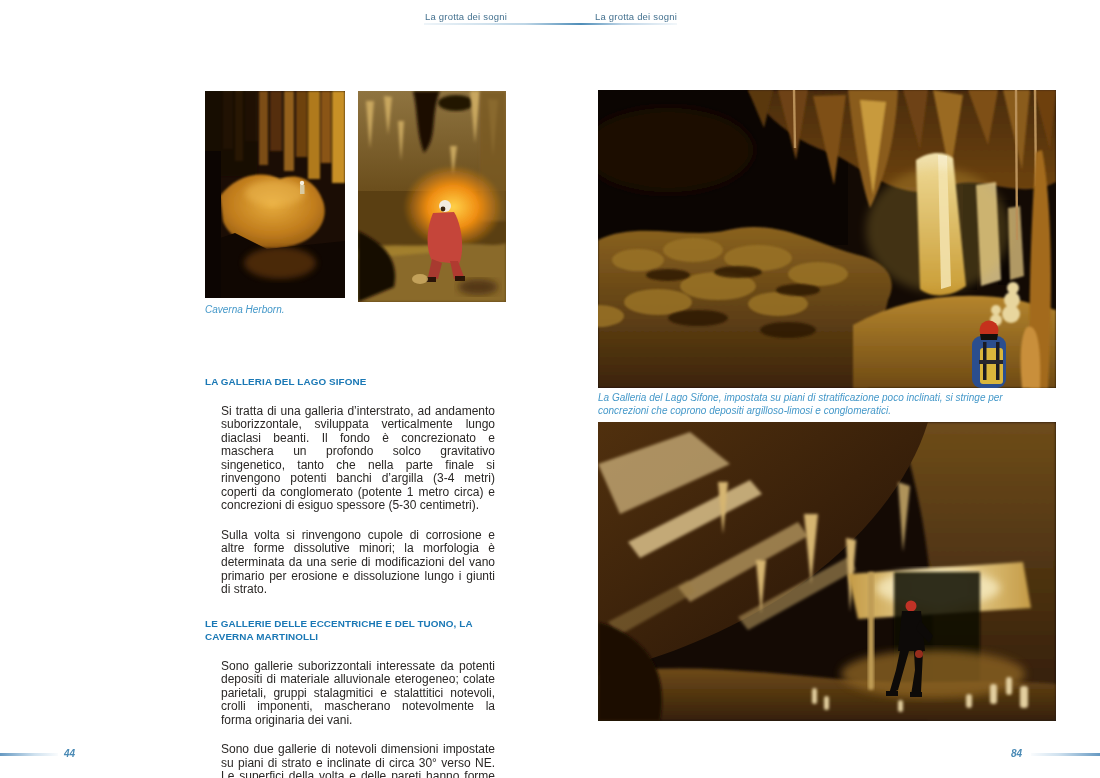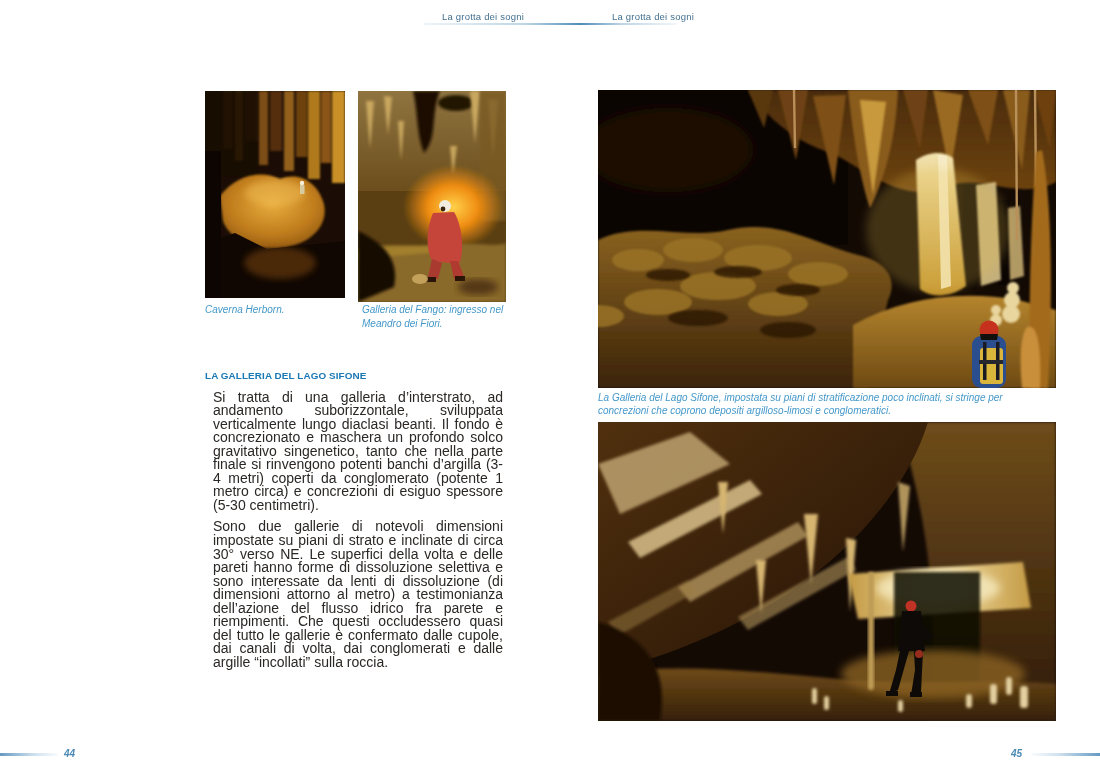--- a/index.html
+++ b/index.html
@@ -1,20 +1,20 @@
 <!DOCTYPE html>
 <html lang="it"><head>
 <meta charset="utf-8">
 <style>
   html,body{margin:0;padding:0;background:#ffffff;}
   .spread{position:relative;width:1100px;height:778px;background:#fff;
           font-family:"Liberation Sans",sans-serif;overflow:hidden;}
 
   
-  .running-head{position:absolute;top:11px;font-size:9.5px;color:#44718f;letter-spacing:.2px;margin-left:17px;}
+  .running-head{position:absolute;top:11px;font-size:9.5px;color:#44718f;letter-spacing:.2px;}
   .rh-left{left:425px;}
   .rh-right{left:595px;}
   .head-rule{position:absolute;left:424px;top:23px;width:253px;height:2px;
     background:linear-gradient(90deg,rgba(91,151,192,0.10) 0%,rgba(91,151,192,0.40) 40%,
                #4e8db8 62%,rgba(110,160,200,0.45) 78%,rgba(91,151,192,0.08) 100%);}
 
   
   figure{margin:0;padding:0;position:absolute;}
   figure svg{display:block;}
   .photo-l1{left:205px;top:91px;width:140px;height:207px;}
@@ -23,25 +23,25 @@
   .photo-r2{left:598px;top:422px;width:458px;height:299px;}
 
   
   .caption{position:absolute;font-size:10px;font-style:italic;color:#4498c9;line-height:14px;}
   .cap-l1{left:205px;top:303px;width:145px;}
   .cap-l2{left:362px;top:303px;width:152px;}
   .cap-r{left:598px;top:391px;width:458px;line-height:13px;}
 
   
   .text-column{position:absolute;left:205px;top:357px;width:306px;}
-  .text-column h3{margin:12px 0 1px 0;font-size:9.9px;line-height:13.5px;color:#1a78b5;
+  .text-column h3{margin:18px 0 1px 0;font-size:9.9px;line-height:13.5px;color:#1a78b5;
                   font-weight:bold;letter-spacing:.1px;}
   .text-column h3.gap2{margin-top:20px;}
   .text-column h3.gap3{margin-top:13px;}
-  .text-column p{margin:8px;font-size:14px;line-height:13.55px;color:#2a2725;
+  .text-column p{margin:16px;font-size:12px;line-height:13.55px;color:#2a2725;
                  text-align:justify;hyphens:auto;-webkit-hyphens:auto;}
 
   
   .foot-rule{position:absolute;top:753px;height:3px;}
   .fr-left{left:0;width:58px;
     background:linear-gradient(90deg,#6699c2 0%,rgba(150,190,220,0.45) 60%,rgba(150,190,220,0.05) 100%);}
   .fr-right{left:1031px;width:69px;
     background:linear-gradient(90deg,rgba(150,190,220,0.05) 0%,rgba(150,190,220,0.45) 40%,#6699c2 100%);}
   .pagenum{position:absolute;top:748px;font-size:10px;font-style:italic;font-weight:bold;color:#4a8ab5;}
   .pn-left{left:64px;}
@@ -139,25 +139,27 @@
         <circle cx="85" cy="118" r="2.4" fill="#3a2410"></circle>
         <rect x="68" y="186" width="10" height="5" fill="#2a1408"></rect>
         <rect x="97" y="185" width="10" height="5" fill="#2a1408"></rect>
       </g>
       <ellipse cx="62" cy="188" rx="8" ry="5" fill="#c9a75f" opacity="0.9"></ellipse>
       <ellipse cx="120" cy="196" rx="20" ry="8" fill="#3c240c" opacity="0.7" filter="url(#b4)"></ellipse>
     </svg>
   </figure>
 
   <div class="caption cap-l1">Caverna Herborn.</div>
-  <div class="caption cap-l2">Galleria del Fango: ingresso nel Meandro dei Fiori.</div>
 
   <div class="text-column">
     <h3>LA GALLERIA DEL LAGO SIFONE</h3>
     <p>Si tratta di una galleria d’interstrato, ad andamento suborizzontale, sviluppata verticalmente lungo diaclasi beanti. Il fondo è concrezionato e maschera un profondo solco gravitativo singenetico, tanto che nella parte finale si rinvengono potenti banchi d’argilla (3-4 metri) coperti da conglomerato (potente 1 metro circa) e concrezioni di esiguo spessore (5-30 centimetri).</p>
+    <p>Sulla volta si rinvengono cupole di corrosione e altre forme dissolutive minori; la morfologia è determinata da una serie di modificazioni del vano primario per erosione e dissoluzione lungo i giunti di strato.</p>
+    <h3 class="gap2">LE GALLERIE DELLE ECCENTRICHE E DEL TUONO, LA CAVERNA MARTINOLLI</h3>
+    <p>Sono gallerie suborizzontali interessate da potenti depositi di materiale alluvionale eterogeneo; colate parietali, gruppi stalagmitici e stalattitici notevoli, crolli imponenti, mascherano notevolmente la forma originaria dei vani.</p>
     <p>Sono due gallerie di notevoli dimensioni impostate su piani di strato e inclinate di circa 30° verso NE. Le superfici della volta e delle pareti hanno forme di dissoluzione selettiva e sono interessate da lenti di dissoluzione (di dimensioni attorno al metro) a testimonianza dell’azione del flusso idrico fra parete e riempimenti. Che questi occludessero quasi del tutto le gallerie è confermato dalle cupole, dai canali di volta, dai conglomerati e dalle argille “incollati” sulla roccia.</p>
   </div>
 
   <figure class="photo-r1">
     <svg viewBox="0 0 458 298" width="458" height="298" preserveAspectRatio="none">
       <defs>
         <linearGradient id="r1ceil" x1="0" y1="0" x2="0" y2="1">
           <stop offset="0" stop-color="#4a2c0e"></stop>
             <stop offset="1" stop-color="#6e4312"></stop>
         </linearGradient>
@@ -318,16 +320,16 @@
         <path d="M316,229 L325,229 L323,270 L313,273 L317,248 Z" fill="#0d0a08"></path>
         <rect x="288" y="269" width="12" height="5" fill="#0d0a08"></rect>
         <rect x="312" y="270" width="12" height="5" fill="#0d0a08"></rect>
         <circle cx="321" cy="232" r="4" fill="#a5311f" opacity="0.9"></circle>
       </g>
     </svg>
   </figure>
 
   <div class="foot-rule fr-left"></div>
   <span class="pagenum pn-left">44</span>
-  <span class="pagenum pn-right">45</span>
+  <span class="pagenum pn-right">84</span>
   <div class="foot-rule fr-right"></div>
 
 </div>
 
 </body></html>

